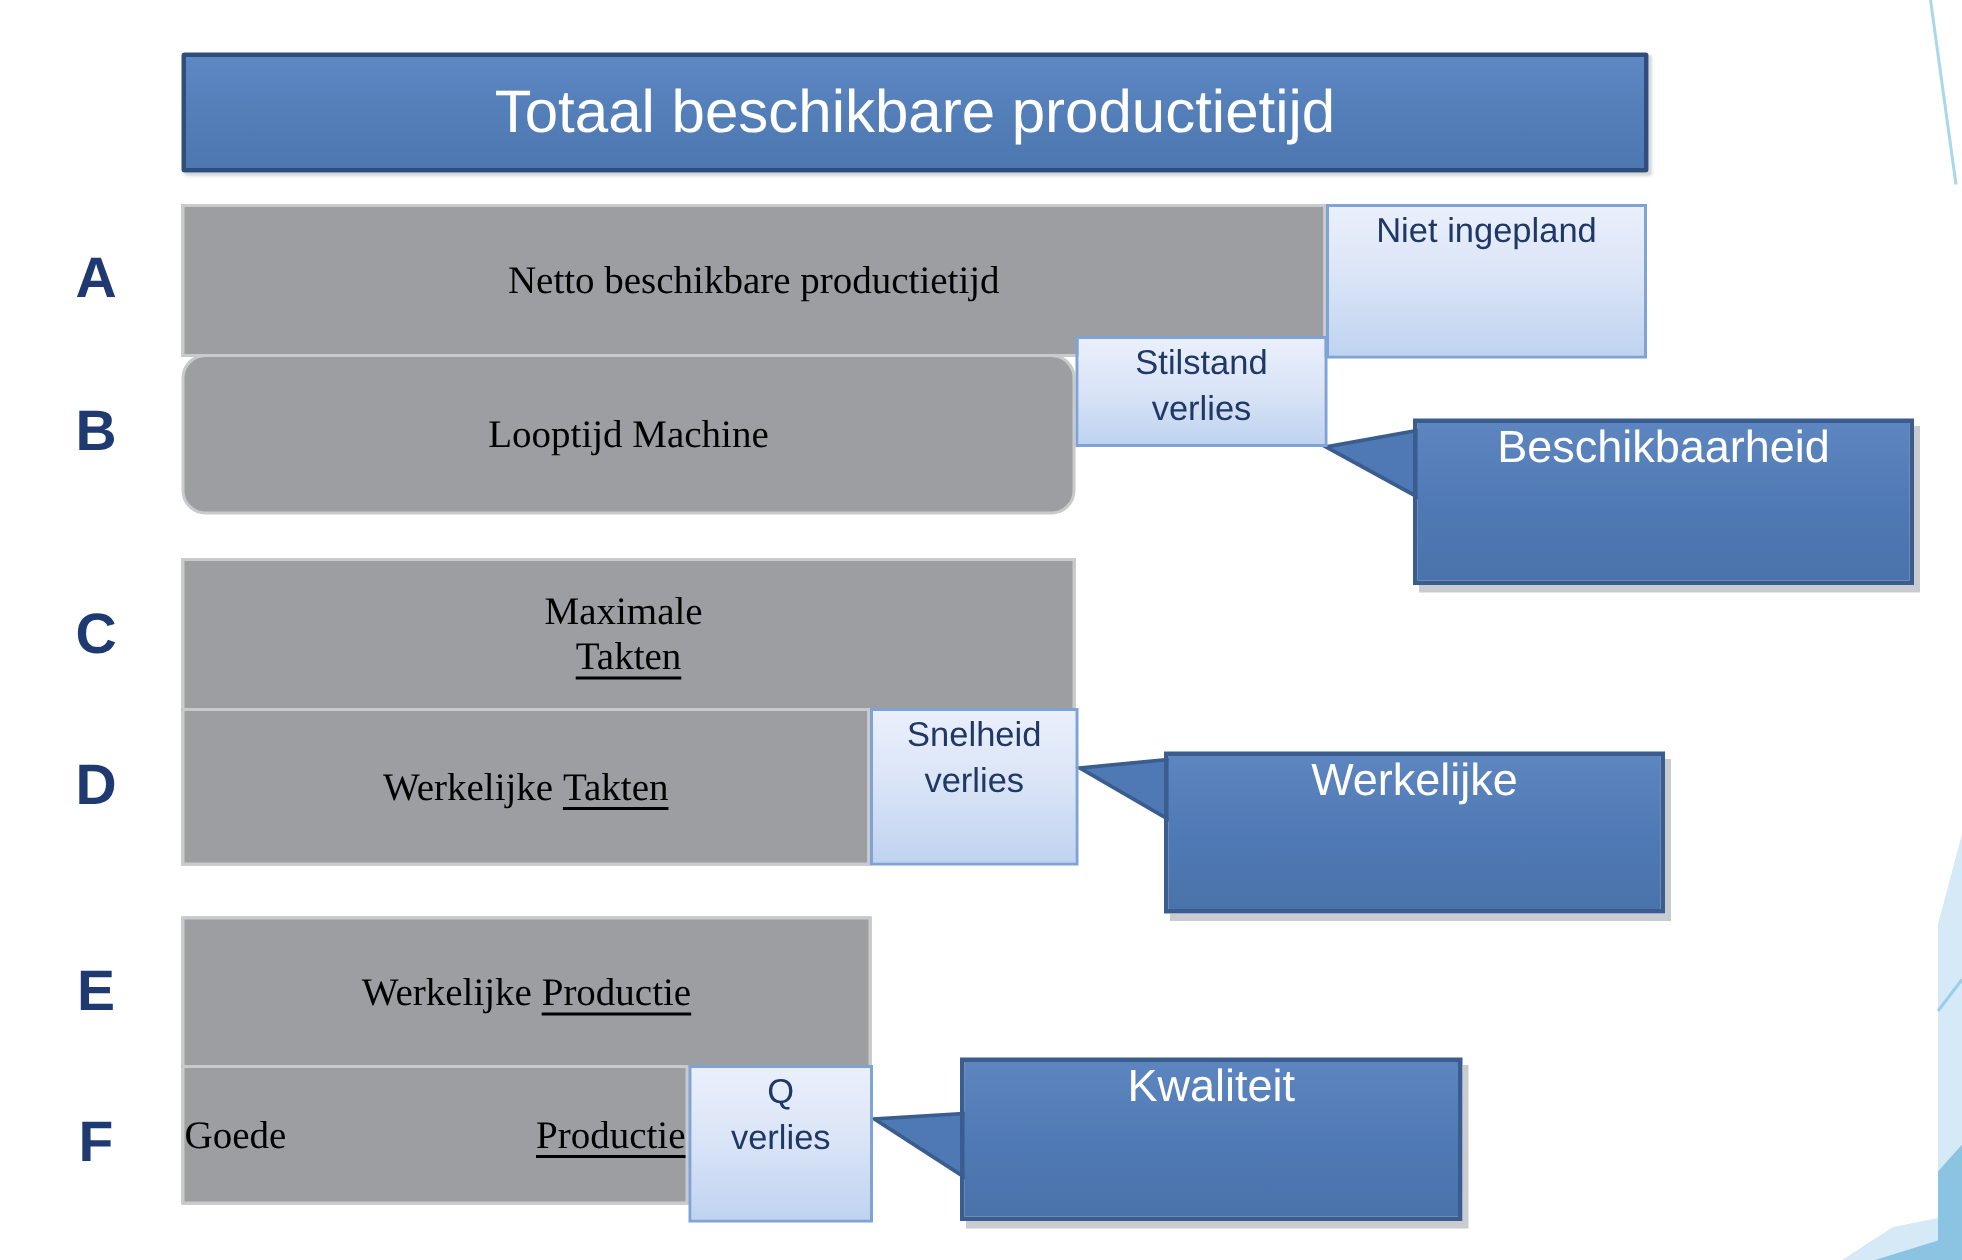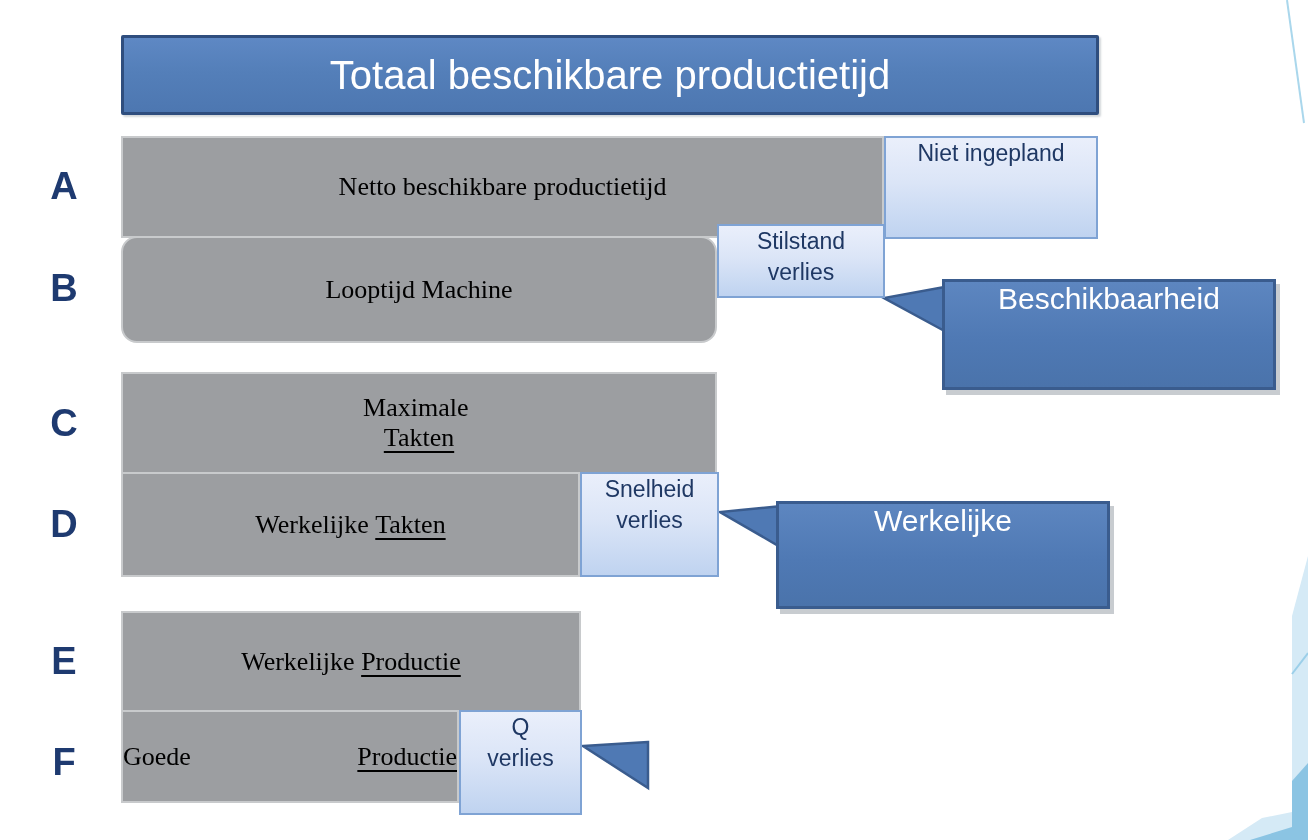--- a/index.html
+++ b/index.html
@@ -111,14 +111,17 @@
     <span>Q</span>
     <span>verlies</span>
   </div>
 
   <div class="abs callout" style="left:942px;top:279px;width:334px;height:111px;">
     <span>Beschikbaarheid</span>
   </div>
   <div class="abs callout" style="left:776px;top:501px;width:334px;height:108px;">
     <span>Werkelijke</span>
   </div>
+  <div class="abs callout" style="left:640px;top:705px;width:335px;height:109px;">
+    <span>Kwaliteit</span>
+  </div>
 
 </div>
 
 </body></html>

